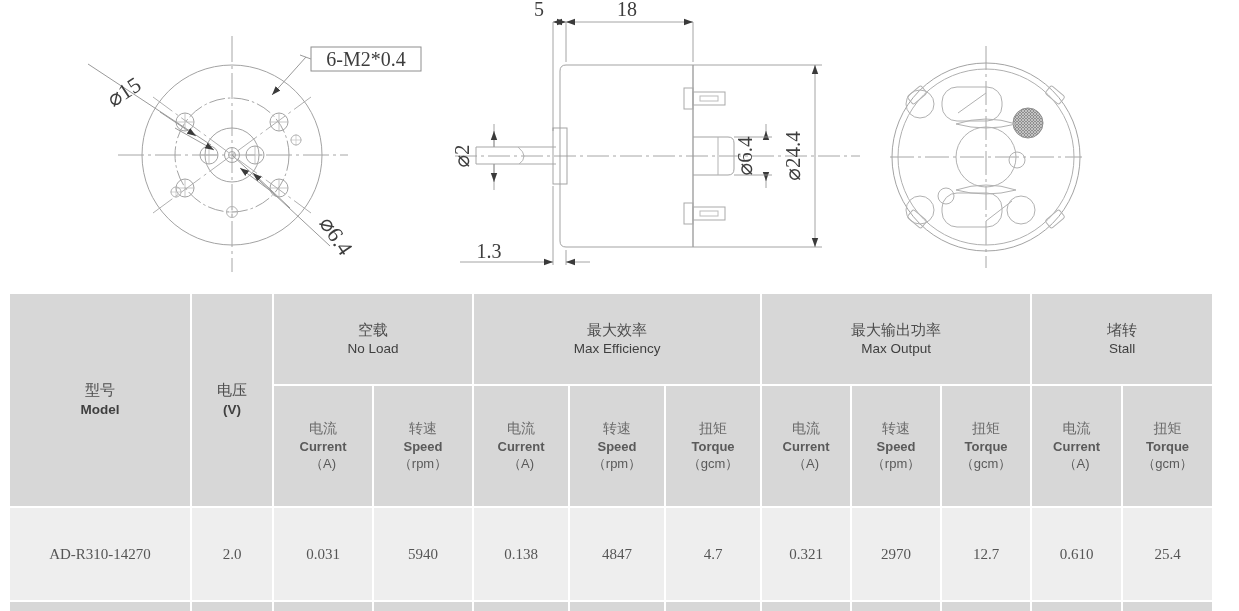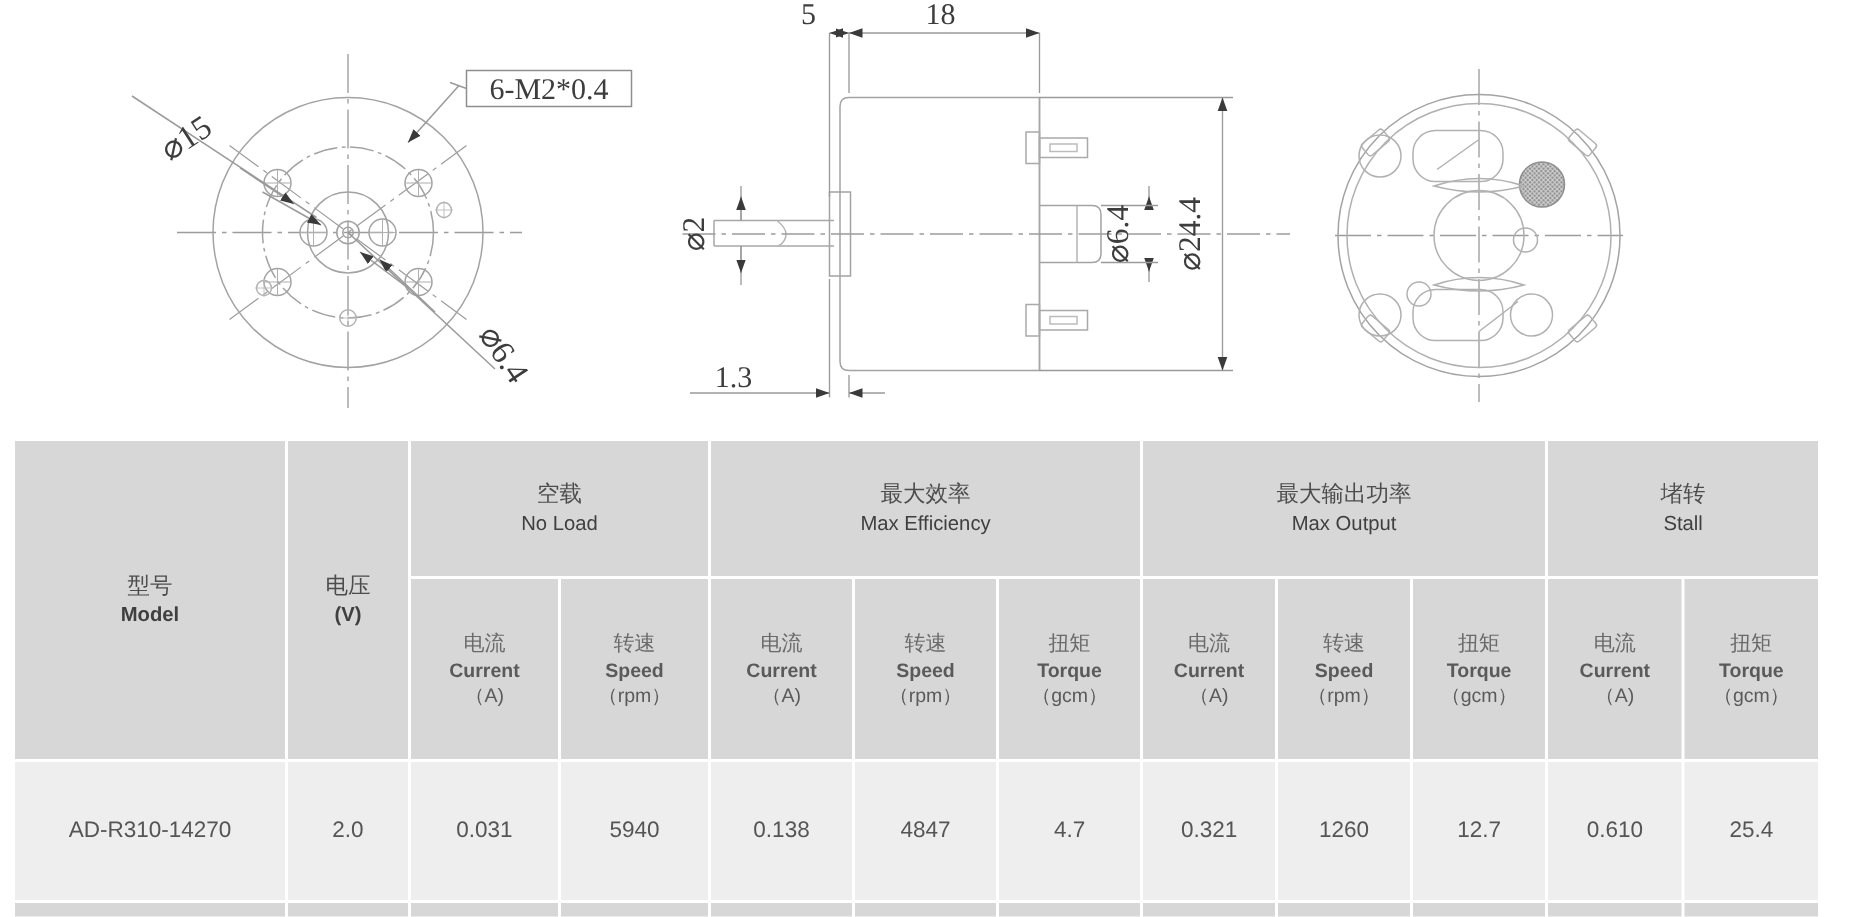--- a/index.html
+++ b/index.html
@@ -43,23 +43,23 @@
     padding: 16px;
   }
   table.spec td.data {
     background: #eeeeee;
   }
   .grp-cn { font-size: 15px; color: #4d4d4d; line-height: 1.25; }
   .grp-en { font-size: 13.5px; font-weight: normal; color: #3f3f3f; line-height: 1.3; }
   .sub-cn { font-size: 14px; color: #6a6a6a; line-height: 1.35; }
   .sub-en { font-size: 13px; color: #5a5a5a; line-height: 1.35; font-weight: bold; }
   .sub-unit { font-size: 13px; color: #5a5a5a; line-height: 1.35; }
-  .model-cn { font-size: 15px; color: #4d4d4d; line-height: 1.3; }
+  .model-cn { font-size: 15px; color: #4d4d4d; line-height: 1.3; font-family: Liberation Serif, serif; }
   .model-en { font-size: 13.5px; font-weight: bold; color: #3f3f3f; line-height: 1.3; }
-  .cellval { font-size: 15px; color: #555555; }
+  .cellval { font-size: 15px; color: #555555; font-family: Liberation Serif, serif; }
   .cellval.model { font-size: 15px; }
 
   .h-grp { height: 58px; }
   .h-sub { height: 88px; margin-top: 12px; }
   .h-data { height: 60px; }
   .h-blank { height: 58px; }
 </style>
 </head>
 <body>
 
@@ -396,21 +396,21 @@
         <td class="data h-data">
           <span class="cellval">4847</span>
         </td>
         <td class="data h-data">
           <span class="cellval">4.7</span>
         </td>
         <td class="data h-data">
           <span class="cellval">0.321</span>
         </td>
         <td class="data h-data">
-          <span class="cellval">1260</span>
+          <span class="cellval">2970</span>
         </td>
         <td class="data h-data">
           <span class="cellval">12.7</span>
         </td>
         <td class="data h-data">
           <span class="cellval">0.610</span>
         </td>
         <td class="data h-data">
           <span class="cellval">25.4</span>
         </td>

